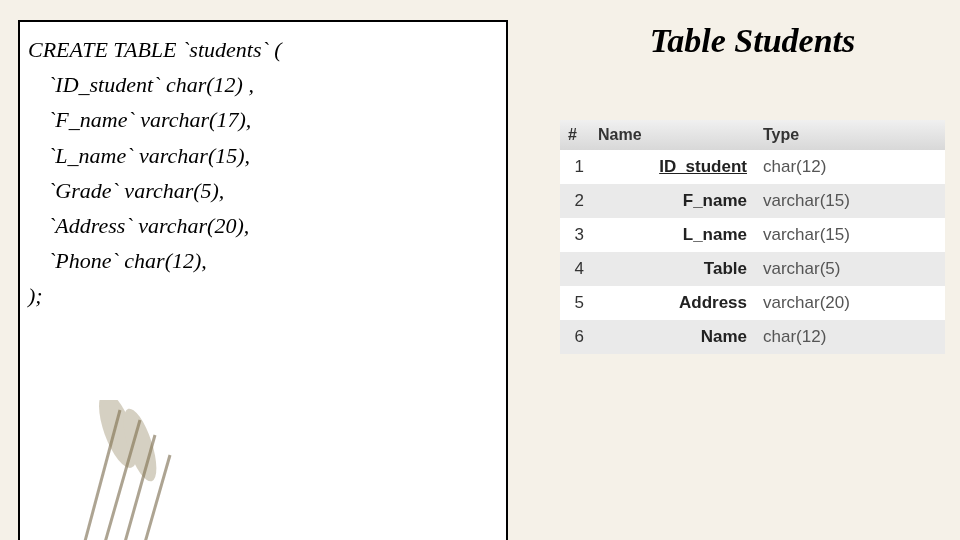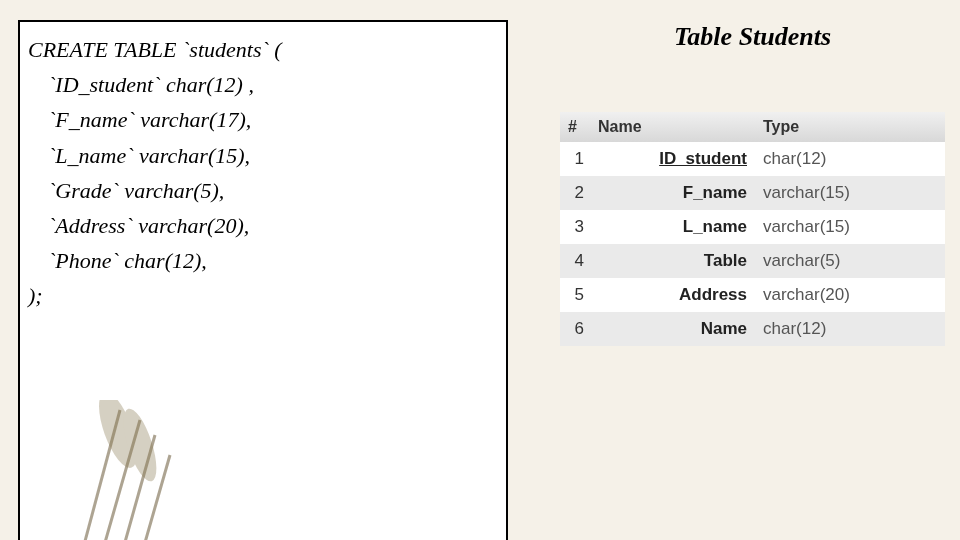--- a/index.html
+++ b/index.html
@@ -31,21 +31,21 @@
   .right-panel {
     position: absolute;
     left: 560px;
     top: 22px;
     width: 385px;
   }
   .table-title {
     font-family: 'Times New Roman', serif;
     font-style: italic;
     font-weight: bold;
-    font-size: 26px;
+    font-size: 34px;
     color: #000;
     text-align: center;
     margin-bottom: 60px;
   }
   .db-table {
     width: 100%;
     border-collapse: collapse;
     font-family: Verdana, Arial, sans-serif;
     font-size: 17px;
     font-style: normal;

